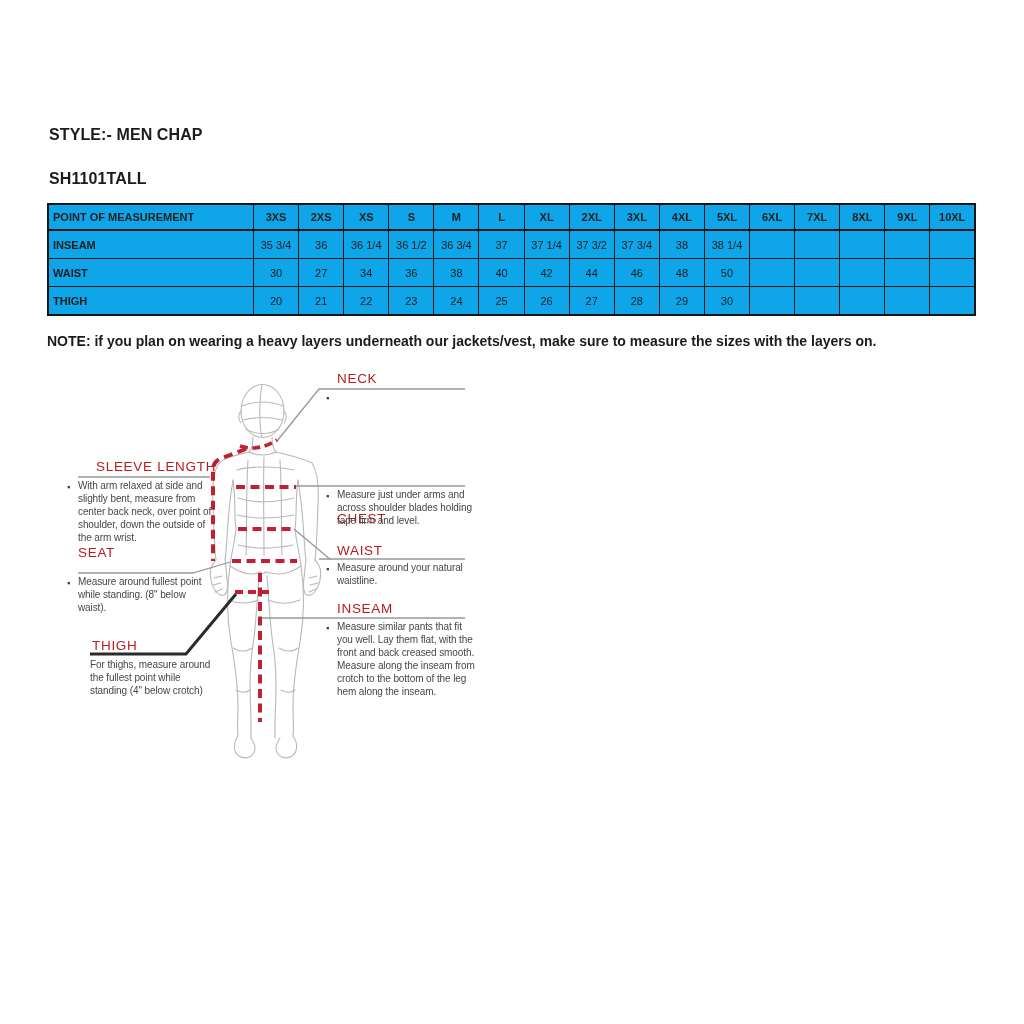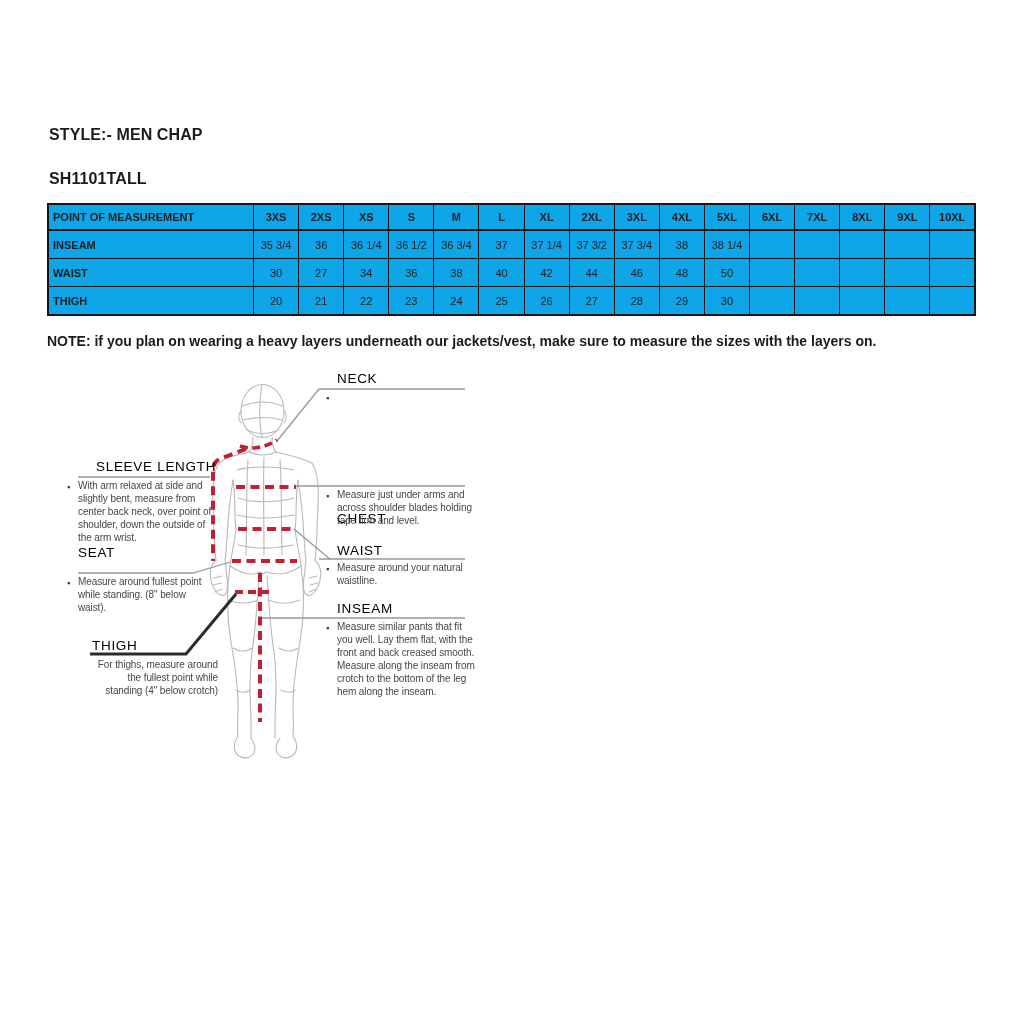--- a/index.html
+++ b/index.html
@@ -16,21 +16,21 @@
   table,th,td{border:1.5px solid #151515;}
   table{border-width:2.5px;}
   thead th{border-bottom-width:2.5px;}
   th,td{font-size:11px;padding:0 3px;text-align:center;overflow:hidden;white-space:nowrap;}
   th{font-weight:bold;height:24px;}
   td{height:27px;font-weight:normal;color:#1d1d1d;}
   th.pom{text-align:left;width:197px;padding-left:4px;}
   td.rowlabel{text-align:left;font-weight:bold;padding-left:4px;}
 
   
-  .sec-title{position:absolute;font-size:13.5px;color:#000000;letter-spacing:0.7px;white-space:nowrap;}
+  .sec-title{position:absolute;font-size:13.5px;color:#b91c1c;letter-spacing:0.7px;white-space:nowrap;}
   .sec-text{position:absolute;font-size:10px;line-height:12.9px;color:#474747;letter-spacing:-0.1px;}
   .sec-text .bullet{position:absolute;left:-11px;top:1px;font-size:9px;color:#333;}
 
   .svg-layer{position:absolute;left:0;top:0;width:1024px;height:1024px;}
 </style>
 </head>
 <body>
 
 <div id="page">
 
@@ -237,17 +237,17 @@
     <span>With arm relaxed at side and slightly bent, measure from center back neck, over point of shoulder, down the outside of the arm wrist.</span>
   </div>
 
   <div class="sec-title" style="left:78px;top:545px;">SEAT</div>
   <div class="sec-text" style="left:78px;top:576px;width:138px;">
     <span class="bullet">▪</span>
     <span>Measure around fullest point while standing. (8" below waist).</span>
   </div>
 
   <div class="sec-title" style="left:92px;top:638px;">THIGH</div>
-  <div class="sec-text" style="left:90px;top:659px;width:128px;text-align:right;">
+  <div class="sec-text" style="left:90px;top:659px;width:128px;">
     <span>For thighs, measure around the fullest point while standing (4" below crotch)</span>
   </div>
 
 </div>
 
 </body></html>

